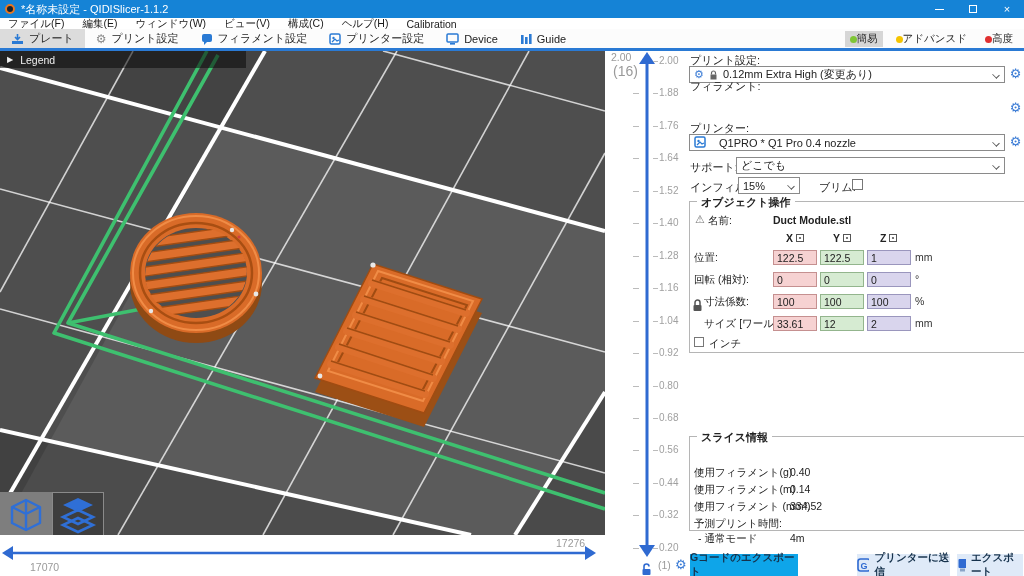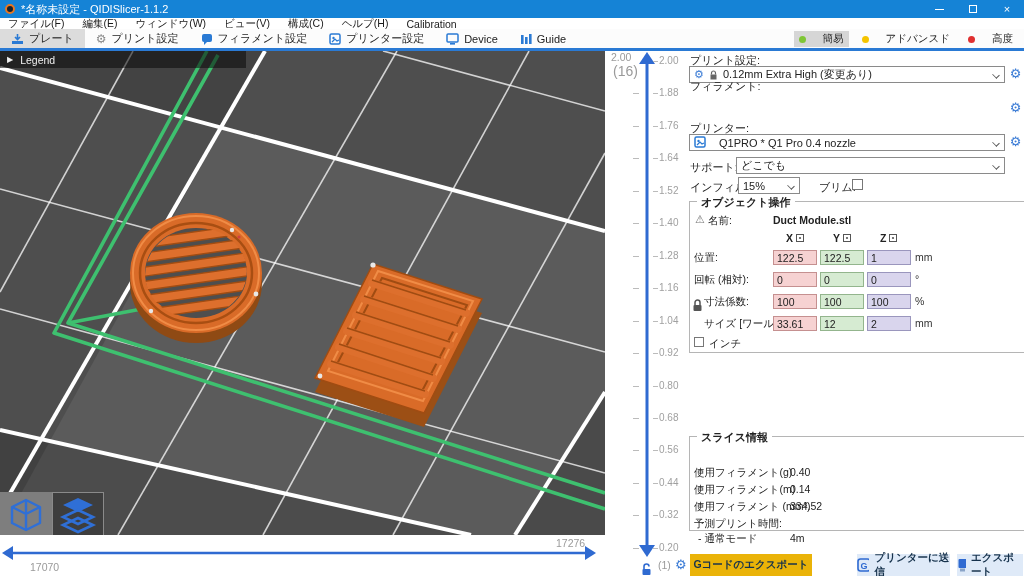--- a/index.html
+++ b/index.html
@@ -26,21 +26,21 @@
 
   
   #tabbar { position:absolute; left:0; top:29px; width:1024px; height:19px;
     background:#fcfcfc; display:flex; align-items:stretch; font-size:11px; color:#222; }
   .tab { display:flex; align-items:center; gap:5px; padding:0 11px; white-space:nowrap; }
   .tab.active { background:#dcdcdc; }
   .tab-icon { display:inline-flex; }
   #tab-accent-line { position:absolute; left:0; top:48px; width:1024px; height:3px; background:#2a7ad4; }
   #modes { position:absolute; right:6px; top:31px; display:flex; gap:8px; font-size:10.5px;
     align-items:center; color:#222; }
-  .mode { display:flex; align-items:center; gap:17px; padding:1px 5px; }
+  .mode { display:flex; align-items:center; gap:0; padding:1px 5px; }
   .mode.active { background:#d6d6d6; }
   .dot { width:7px; height:7px; border-radius:50%; }
 
   
   #viewport { position:absolute; left:0; top:51px; width:605px; height:484px; background:#5b5b5b; overflow:hidden; }
   #legend-bar { position:absolute; left:0; top:0; width:246px; height:17px;
     background:rgba(10,10,10,0.55); color:#f0f0f0; font-size:10.5px;
     display:flex; align-items:center; gap:7px; padding-left:7px; z-index:5; }
   #legend-arrow { font-size:8px; }
   #view-btns { position:absolute; left:0; bottom:-2px; display:flex; z-index:5; }
@@ -85,21 +85,21 @@
   .vbox.z { left:181px; background:#d9d5ed; border-color:#9a96bd; }
   .vunit { position:absolute; left:229px; font-size:10.5px; color:#333; }
   .row-label { position:absolute; left:8px; font-size:10.5px; white-space:nowrap; }
   .axis-head { position:absolute; top:181px; font-weight:bold; font-size:10.5px;
     display:flex; align-items:center; gap:3px; }
   .checkbox { width:11px; height:11px; border:1px solid #777; background:#fff; display:inline-block; }
   .slice-label { position:absolute; left:8px; font-size:10.5px; white-space:nowrap; }
   .slice-value { position:absolute; left:104px; font-size:10.5px; }
   .export-btn { position:absolute; top:503px; height:22px; display:flex; align-items:center;
     justify-content:center; gap:5px; font-size:10.5px; color:#16324c; font-weight:bold; }
-  #btn-export-gcode { left:4px; width:122px; background:#eab308; }
+  #btn-export-gcode { left:4px; width:108px; background:#0ea5e9; }
   #btn-send { left:171px; width:93px; background:#dfeaf8; }
   #btn-export { left:271px; width:66px; background:#dfeaf8; }
   .lock-inline { flex:0 0 auto; display:inline-flex; }
 </style>
 </head>
 <body>
 
 <div id="app">
 
   <div id="titlebar">

